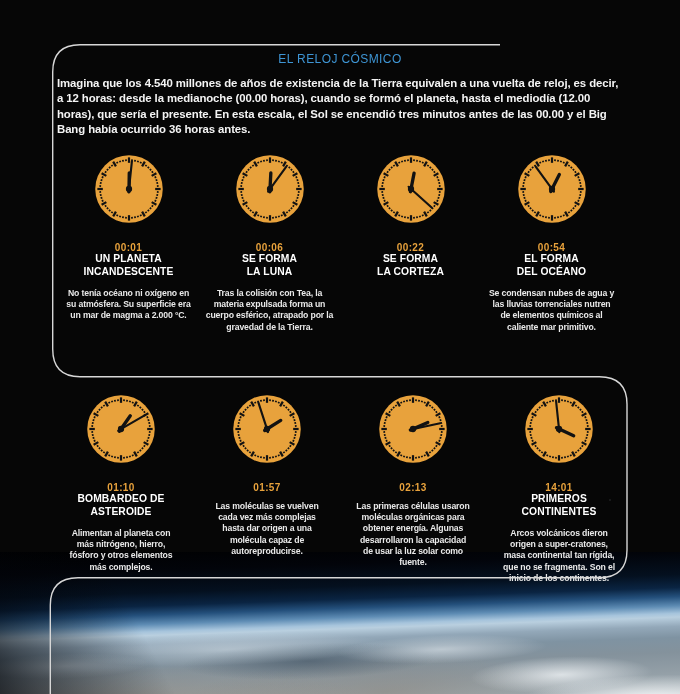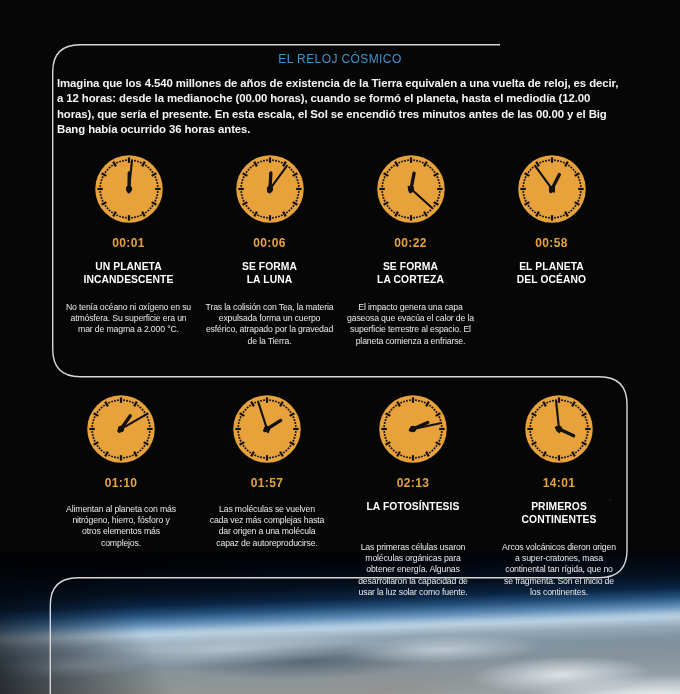--- a/index.html
+++ b/index.html
@@ -17,24 +17,24 @@
               color:#f4f4f4;font-size:11.4px;font-weight:bold;line-height:15.4px;
               letter-spacing:-0.1px;z-index:4;}
 
   
   .clock-row{position:absolute;left:61px;width:558px;display:grid;
              grid-template-columns:repeat(4,1fr);column-gap:6px;z-index:4;}
   #row1{top:152px;}
   #row2{top:392px;gap:26px;}
   .clock-card{display:flex;flex-direction:column;align-items:center;padding:0 2px;}
   .clock-face{width:74px;height:74px;display:block;}
-  .clock-time{margin-top:10px;font-size:12px;font-weight:bold;letter-spacing:.4px;}
-  .clock-title{margin-top:11px;height:27px;color:#ffffff;font-size:10.3px;font-weight:bold;
+  .clock-time{margin-top:16px;font-size:10px;font-weight:bold;letter-spacing:.4px;}
+  .clock-title{height:27px;color:#ffffff;font-size:10.3px;font-weight:bold;
                line-height:12.8px;text-align:center;white-space:pre-line;letter-spacing:.1px;}
-  .clock-desc{margin-top:14px;color:#e9e9e9;font-size:8.7px;font-weight:normal;
+  .clock-desc{margin-top:8px;color:#e9e9e9;font-size:8.7px;font-weight:bold;
               line-height:11.2px;text-align:center;max-width:128px;letter-spacing:-0.15px;}
 
   
   .space-noise{position:absolute;left:0;top:470px;width:680px;height:110px;z-index:1;
     background:
       radial-gradient(1px 1px at 120px 40px, rgba(200,210,220,.35), transparent 100%),
       radial-gradient(1px 1px at 420px 70px, rgba(200,210,220,.28), transparent 100%),
       radial-gradient(1px 1px at 610px 30px, rgba(200,210,220,.30), transparent 100%),
       radial-gradient(1px 1px at 250px 90px, rgba(200,210,220,.22), transparent 100%);}
 
@@ -642,21 +642,20 @@
           <g transform="rotate(354)">
             <rect x="-0.95" y="-32.2" width="1.9" height="1.9" fill="#121212"></rect>
           </g>
           <line x1="0" y1="3" x2="0" y2="-17.5" stroke="#121212" stroke-width="3.6" stroke-linecap="round" transform="rotate(11)"></line>
           <line x1="0" y1="3.5" x2="0" y2="-30" stroke="#121212" stroke-width="2.3" stroke-linecap="round" transform="rotate(132)"></line>
           <circle cx="0" cy="0" r="3.4" fill="#121212"></circle>
         </svg>
     <div class="clock-time" style="color: rgb(232, 162, 60);">00:22</div>
     <div class="clock-title">SE FORMA
 LA CORTEZA</div>
-    <div class="clock-desc">El impacto genera una capa gaseosa que evacúa el calor de la superficie terrestre al espacio. El planeta comienza a enfriarse.</div>
   </div>
 
   <div class="clock-card">
     <svg class="clock-face" viewBox="-40 -40 80 80">
           <circle cx="0" cy="0" r="36.5" fill="#E8A23C"></circle>
           <g transform="rotate(0)">
             <line x1="0" y1="-28.3" x2="0" y2="-34.2" stroke="#121212" stroke-width="2.4"></line>
           </g>
           <g transform="rotate(6)">
             <rect x="-0.95" y="-32.2" width="1.9" height="1.9" fill="#121212"></rect>
@@ -832,23 +831,24 @@
           <g transform="rotate(348)">
             <rect x="-0.95" y="-32.2" width="1.9" height="1.9" fill="#121212"></rect>
           </g>
           <g transform="rotate(354)">
             <rect x="-0.95" y="-32.2" width="1.9" height="1.9" fill="#121212"></rect>
           </g>
           <line x1="0" y1="3" x2="0" y2="-17.5" stroke="#121212" stroke-width="3.6" stroke-linecap="round" transform="rotate(27)"></line>
           <line x1="0" y1="3.5" x2="0" y2="-30" stroke="#121212" stroke-width="2.3" stroke-linecap="round" transform="rotate(324)"></line>
           <circle cx="0" cy="0" r="3.4" fill="#121212"></circle>
         </svg>
-    <div class="clock-time" style="color: rgb(232, 162, 60);">00:58</div>
-    <div class="clock-title">EL PLANETA
+    <div class="clock-time" style="color: rgb(232, 162, 60);">00:54</div>
+    <div class="clock-title">EL FORMA
 DEL OCÉANO</div>
+    <div class="clock-desc">Se condensan nubes de agua y las lluvias torrenciales nutren de elementos químicos al caliente mar primitivo.</div>
   </div>
 </div>
   <div class="clock-row" id="row2">
   <div class="clock-card">
     <svg class="clock-face" viewBox="-40 -40 80 80">
           <circle cx="0" cy="0" r="36.5" fill="#E8A23C"></circle>
           <g transform="rotate(0)">
             <line x1="0" y1="-28.3" x2="0" y2="-34.2" stroke="#121212" stroke-width="2.4"></line>
           </g>
           <g transform="rotate(6)">
@@ -1026,20 +1026,22 @@
             <rect x="-0.95" y="-32.2" width="1.9" height="1.9" fill="#121212"></rect>
           </g>
           <g transform="rotate(354)">
             <rect x="-0.95" y="-32.2" width="1.9" height="1.9" fill="#121212"></rect>
           </g>
           <line x1="0" y1="3" x2="0" y2="-17.5" stroke="#121212" stroke-width="3.6" stroke-linecap="round" transform="rotate(35)"></line>
           <line x1="0" y1="3.5" x2="0" y2="-30" stroke="#121212" stroke-width="2.3" stroke-linecap="round" transform="rotate(60)"></line>
           <circle cx="0" cy="0" r="3.4" fill="#121212"></circle>
         </svg>
     <div class="clock-time" style="color: rgb(232, 162, 60);">01:10</div>
+    <div class="clock-title">BOMBARDEO DE
+ASTEROIDE</div>
     <div class="clock-desc">Alimentan al planeta con más nitrógeno, hierro, fósforo y otros elementos más complejos.</div>
   </div>
 
   <div class="clock-card">
     <svg class="clock-face" viewBox="-40 -40 80 80">
           <circle cx="0" cy="0" r="36.5" fill="#E8A23C"></circle>
           <g transform="rotate(0)">
             <line x1="0" y1="-28.3" x2="0" y2="-34.2" stroke="#121212" stroke-width="2.4"></line>
           </g>
           <g transform="rotate(6)">
@@ -1408,21 +1410,20 @@
             <rect x="-0.95" y="-32.2" width="1.9" height="1.9" fill="#121212"></rect>
           </g>
           <g transform="rotate(354)">
             <rect x="-0.95" y="-32.2" width="1.9" height="1.9" fill="#121212"></rect>
           </g>
           <line x1="0" y1="3" x2="0" y2="-17.5" stroke="#121212" stroke-width="3.6" stroke-linecap="round" transform="rotate(66)"></line>
           <line x1="0" y1="3.5" x2="0" y2="-30" stroke="#121212" stroke-width="2.3" stroke-linecap="round" transform="rotate(78)"></line>
           <circle cx="0" cy="0" r="3.4" fill="#121212"></circle>
         </svg>
     <div class="clock-time" style="color: rgb(232, 162, 60);">02:13</div>
-    <div class="clock-title">LA FOTOSÍNTESIS</div>
     <div class="clock-desc">Las primeras células usaron moléculas orgánicas para obtener energía. Algunas desarrollaron la capacidad de usar la luz solar como fuente.</div>
   </div>
 
   <div class="clock-card">
     <svg class="clock-face" viewBox="-40 -40 80 80">
           <circle cx="0" cy="0" r="36.5" fill="#E8A23C"></circle>
           <g transform="rotate(0)">
             <line x1="0" y1="-28.3" x2="0" y2="-34.2" stroke="#121212" stroke-width="2.4"></line>
           </g>
           <g transform="rotate(6)">

